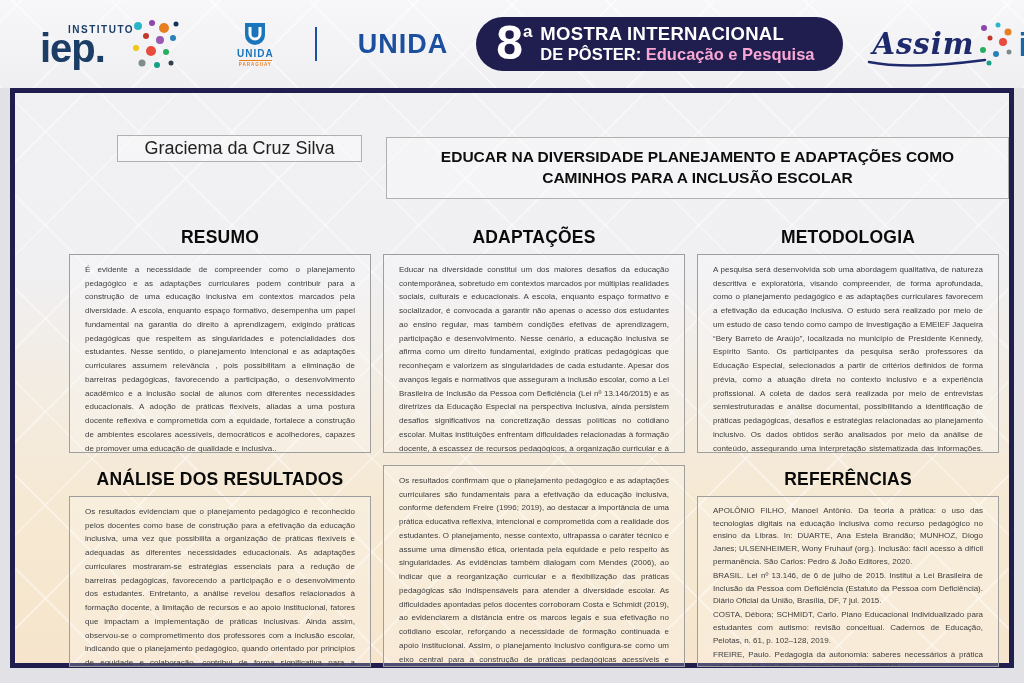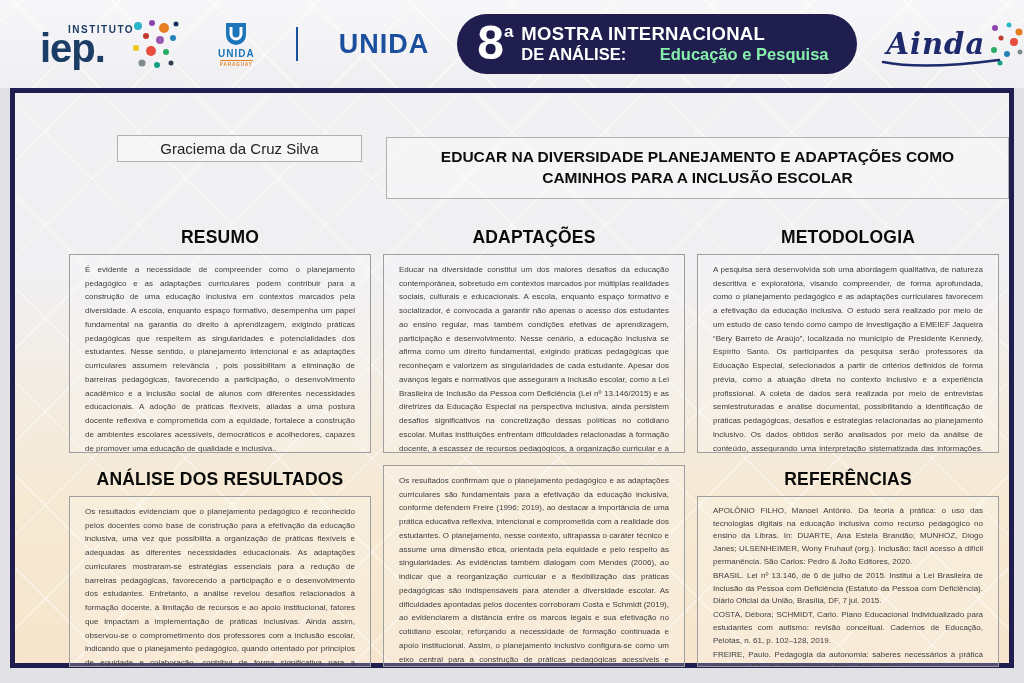--- a/index.html
+++ b/index.html
@@ -20,43 +20,43 @@
       repeating-linear-gradient(-45deg, rgba(255,255,255,.45) 0 2px, rgba(255,255,255,0) 2px 70px),
       linear-gradient(180deg,#f7f7f9,#efeff2);
     padding: 0 18px;
   }
 
   .ieplogo { position: relative; width: 150px; height: 64px; margin-left: 14px; flex: none; }
   .ieplogo .inst { position: absolute; top: 12px; left: 36px; font-size: 10px; font-weight: bold; letter-spacing: 1.5px; color: #1c3e66; }
   .ieplogo .iep { position: absolute; top: 14px; left: 8px; font-size: 40px; font-weight: bold; color: #1c3e66; letter-spacing: -1px; }
   .ieplogo svg { position: absolute; left: 92px; top: 6px; }
 
-  .unidalogo { display: flex; align-items: center; margin-left: 36px; flex: none; gap: 32px; }
+  .unidalogo { display: flex; align-items: center; margin-left: 55px; flex: none; gap: 32px; }
   .unida-left { display: flex; flex-direction: column; align-items: center; }
   .unida-left .uword { font-size: 10px; font-weight: bold; color: #1b75bb; letter-spacing: 1px; margin-top: 1px; }
   .unida-left .pword { font-size: 4.5px; font-weight: bold; color: #e67e22; letter-spacing: 1px; border-top: 1px solid #e67e22; margin-top: 1px; padding-top: 1px; }
   .unida-div { width: 2px; height: 34px; background: #1c4f9e; margin: 0 9px; }
   .unida-big { font-size: 27px; font-weight: bold; color: #1c4f9e; letter-spacing: 1px; }
 
   .banner {
     background: #201d4f;
     border-radius: 34px;
     display: flex;
     align-items: center;
     padding: 5px 28px 7px 20px;
     margin-left: 28px;
     flex: none;
-    height: 60px;
+    height: 54px;
   }
   .banner .big8 { color: #fff; font-size: 48px; font-weight: bold; line-height: 1; }
   .banner .ord { color: #fff; font-size: 17px; font-weight: bold; vertical-align: 22px; }
   .banner-text { margin-left: 8px; }
   .banner-text .l1 { color: #fff; font-size: 18.5px; font-weight: bold; letter-spacing: .3px; }
   .banner-text .l2 { color: #fff; font-size: 16.5px; font-weight: bold; }
-  .banner-text .l2 .accent { color: #86efac; margin-left: 29px; }
+  .banner-text .l2 .accent { color: #f9a8d4; }
 
   .mostralogo { display: flex; align-items: center; margin-left: 30px; flex: none; position: relative; }
   .mostralogo .script { font-family: "DejaVu Serif", serif; font-style: italic; font-weight: bold; font-size: 29px; color: #1e2a6b; letter-spacing: 1px; }
   .mostralogo .swash { position: absolute; left: -6px; top: 36px; }
   .mostralogo .iep2 { font-size: 34px; font-weight: bold; color: #1566ab; letter-spacing: -1px; margin-left: 2px; }
 
   .posterno { margin-left: auto; margin-right: 14px; display: flex; flex-direction: column; align-items: center; flex: none; }
   .posterno .lbl { font-size: 10.5px; font-weight: bold; color: #1e1c4e; letter-spacing: .5px; margin-bottom: 3px; }
   .posterno .numbox {
     width: 48px; height: 40px; background: #fff; border: 3px solid #16143f;
@@ -75,21 +75,21 @@
       linear-gradient(180deg,#f1f1f4 0%,#f0eff1 32%,#f6e9d3 72%,#f6e5cc 100%);
   }
 
   .toprow { display: flex; align-items: flex-start; margin-top: 42px; }
   .authorbox {
     margin-left: 102px;
     width: 258px; height: 27px;
     border: 1px solid #b0b0b0;
     background: rgba(255,255,255,.35);
     display: flex; align-items: center; justify-content: center;
-    font-size: 15px; color: #222;
+    font-size: 18px; color: #222;
   }
   .titlebox {
     margin-left: 24px;
     width: 655px;
     border: 1px solid #b0b0b0;
     background: rgba(255,255,255,.3);
     padding: 9px 12px;
     text-align: center;
     font-size: 15.5px; font-weight: bold; color: #0d0d0d;
     line-height: 1.35; margin-top: 2px;
@@ -162,26 +162,26 @@
     <div class="unida-div"></div>
     <span class="unida-big">UNIDA</span>
   </div>
 
   <div class="banner">
     <div>
       <span class="big8">8</span><span class="ord">a</span>
     </div>
     <div class="banner-text">
       <div class="l1">MOSTRA INTERNACIONAL</div>
-      <div class="l2"><span>DE ANÁLISE:</span><span class="accent"> Educação e Pesquisa</span></div>
+      <div class="l2"><span>DE PÔSTER:</span><span class="accent"> Educação e Pesquisa</span></div>
     </div>
   </div>
 
   <div class="mostralogo">
-    <span class="script">Ainda</span>
+    <span class="script">Assim</span>
     <svg class="swash" width="120" height="12" viewBox="0 0 120 12">
       <path d="M2 6 q40 8 116 -2" fill="none" stroke="#1e2a6b" stroke-width="2.5" stroke-linecap="round"></path>
     </svg>
     <svg width="42" height="48" viewBox="0 0 42 48">
       <circle cx="10" cy="8" r="3" fill="#8e44ad"></circle>
         <circle cx="24" cy="5" r="2.5" fill="#2bb5c9"></circle>
       <circle cx="34" cy="12" r="3.5" fill="#e67e22"></circle>
         <circle cx="16" cy="18" r="2.5" fill="#c0392b"></circle>
       <circle cx="29" cy="22" r="4" fill="#e74c3c"></circle>
         <circle cx="9" cy="30" r="3" fill="#27ae60"></circle>

